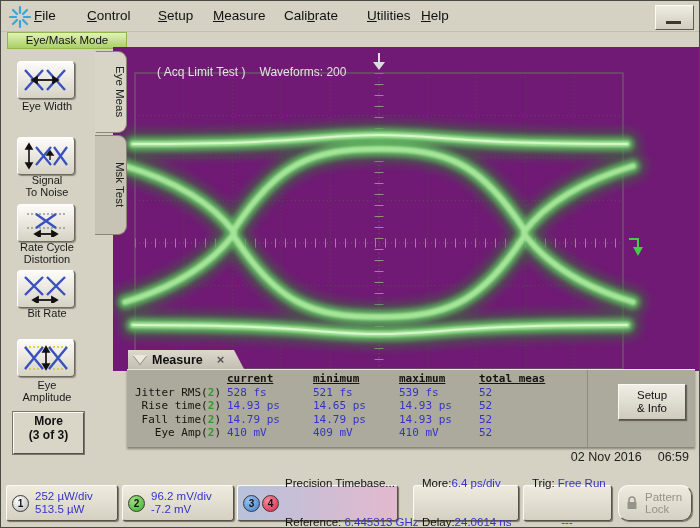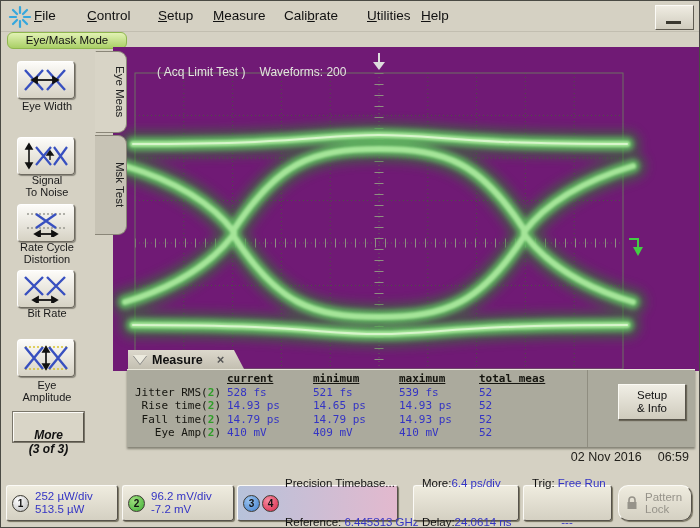--- a/index.html
+++ b/index.html
@@ -8,32 +8,32 @@
        border:1px solid #4a4a44;box-sizing:border-box;}
   .abs{position:absolute;}
   
   #menubar{left:0;top:0;width:700px;height:30px;background:#d5d1c3;border-bottom:1px solid #c2beb0;}
   .menu-item{position:absolute;top:7px;font-size:13.5px;color:#111;white-space:pre;cursor:default;}
   .menu-item .u{text-decoration:underline;}
   #minimize-btn{left:654px;top:4px;width:37px;height:23px;background:linear-gradient(180deg,#efece2,#d0ccbe);
      border:1px solid;border-color:#fbfaf6 #5f5b51 #5f5b51 #fbfaf6;}
   #minimize-btn .bar{position:absolute;left:10px;bottom:5px;width:15px;height:3px;background:#3a382f;}
   
-  #mode-strip{left:6px;top:31px;width:118px;height:15px;border-radius:6px;
+  #mode-strip{left:6px;top:31px;width:118px;height:15px;border-radius:0;
      background:linear-gradient(180deg,#e2f2b4,#a9cf66);border:1px solid #8fb74e;
      font-size:11.5px;text-align:center;line-height:15px;}
   
   .skey{position:absolute;left:16px;width:56px;height:36px;border-radius:4px;
      background:linear-gradient(180deg,#fdfcf9,#d6d2c4);
      border:1px solid;border-color:#ffffff #6e6a60 #6e6a60 #ffffff;
      box-shadow:1px 1px 1px rgba(60,58,50,.5);display:flex;align-items:center;justify-content:center;}
   .slabel{position:absolute;left:0;width:92px;text-align:center;font-size:11px;line-height:11.5px;color:#1a1a1a;}
-  #more-btn{left:12px;top:411px;width:71px;height:30px;background:#d9d5c7;
+  #more-btn{left:12px;top:411px;width:71px;height:42px;background:#d9d5c7;
      border:1px solid;border-color:#fdfcf8 #565248 #565248 #fdfcf8;outline:1px solid #7a766a;
-     font-weight:bold;font-size:12px;text-align:center;line-height:14px;padding-top:15px;box-sizing:border-box;font-style:italic;}
+     font-weight:bold;font-size:12px;text-align:center;line-height:14px;padding-top:1px;box-sizing:border-box;}
   .vtab{position:absolute;left:94px;width:32px;writing-mode:vertical-rl;
      font-size:11.5px;color:#222;text-align:center;
      border:1px solid #8a8678;border-left:none;border-radius:0 9px 9px 0;box-sizing:border-box;}
   #tab-eye-meas{top:50px;height:82px;background:#d8d4c6;z-index:3;border-left:1px solid #d8d4c6;}
   #tab-msk-test{top:134px;height:100px;background:#c7c3b5;z-index:2;}
   
   #display{left:112px;top:46px;width:637px;height:324px;background:#701a75;}
   #acq-line{position:absolute;left:24px;top:4px;font-size:12px;color:#e4e4e0;white-space:pre;}
   #acq-line span{margin-right:14px;}
   

